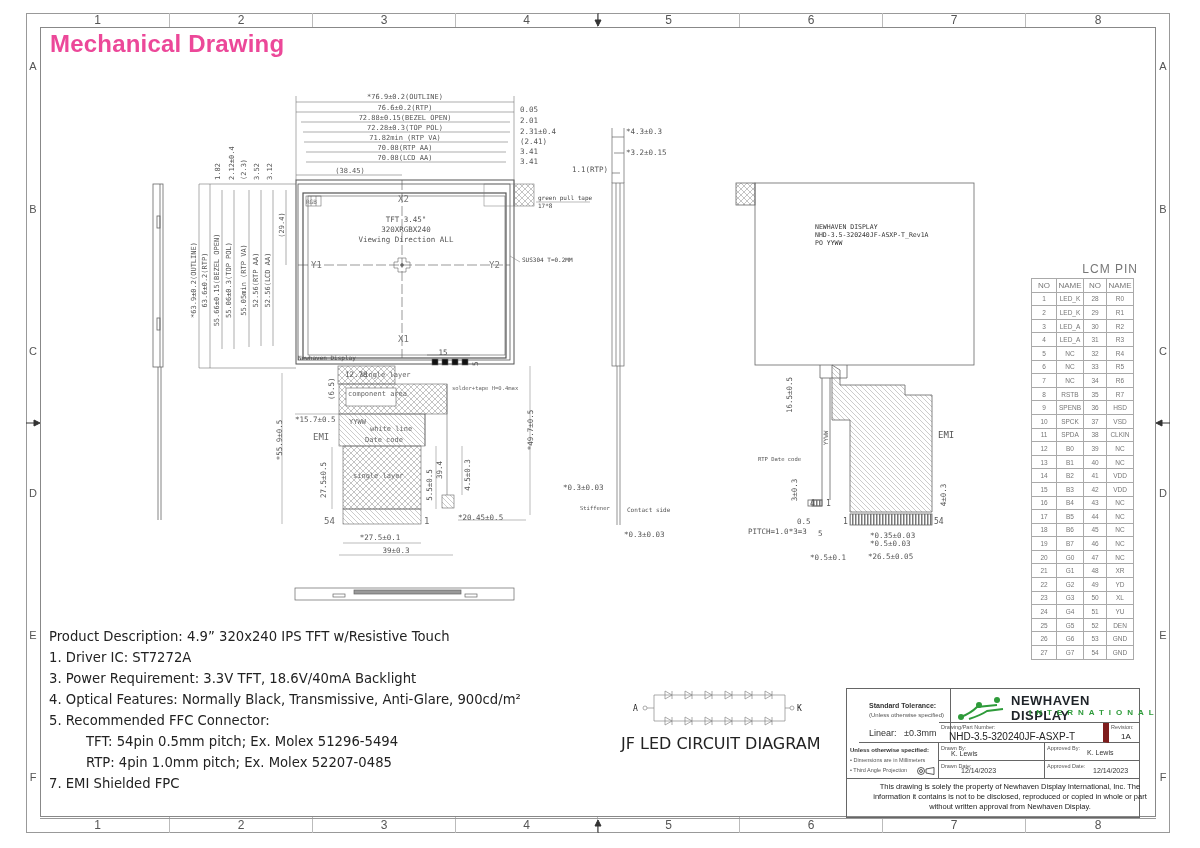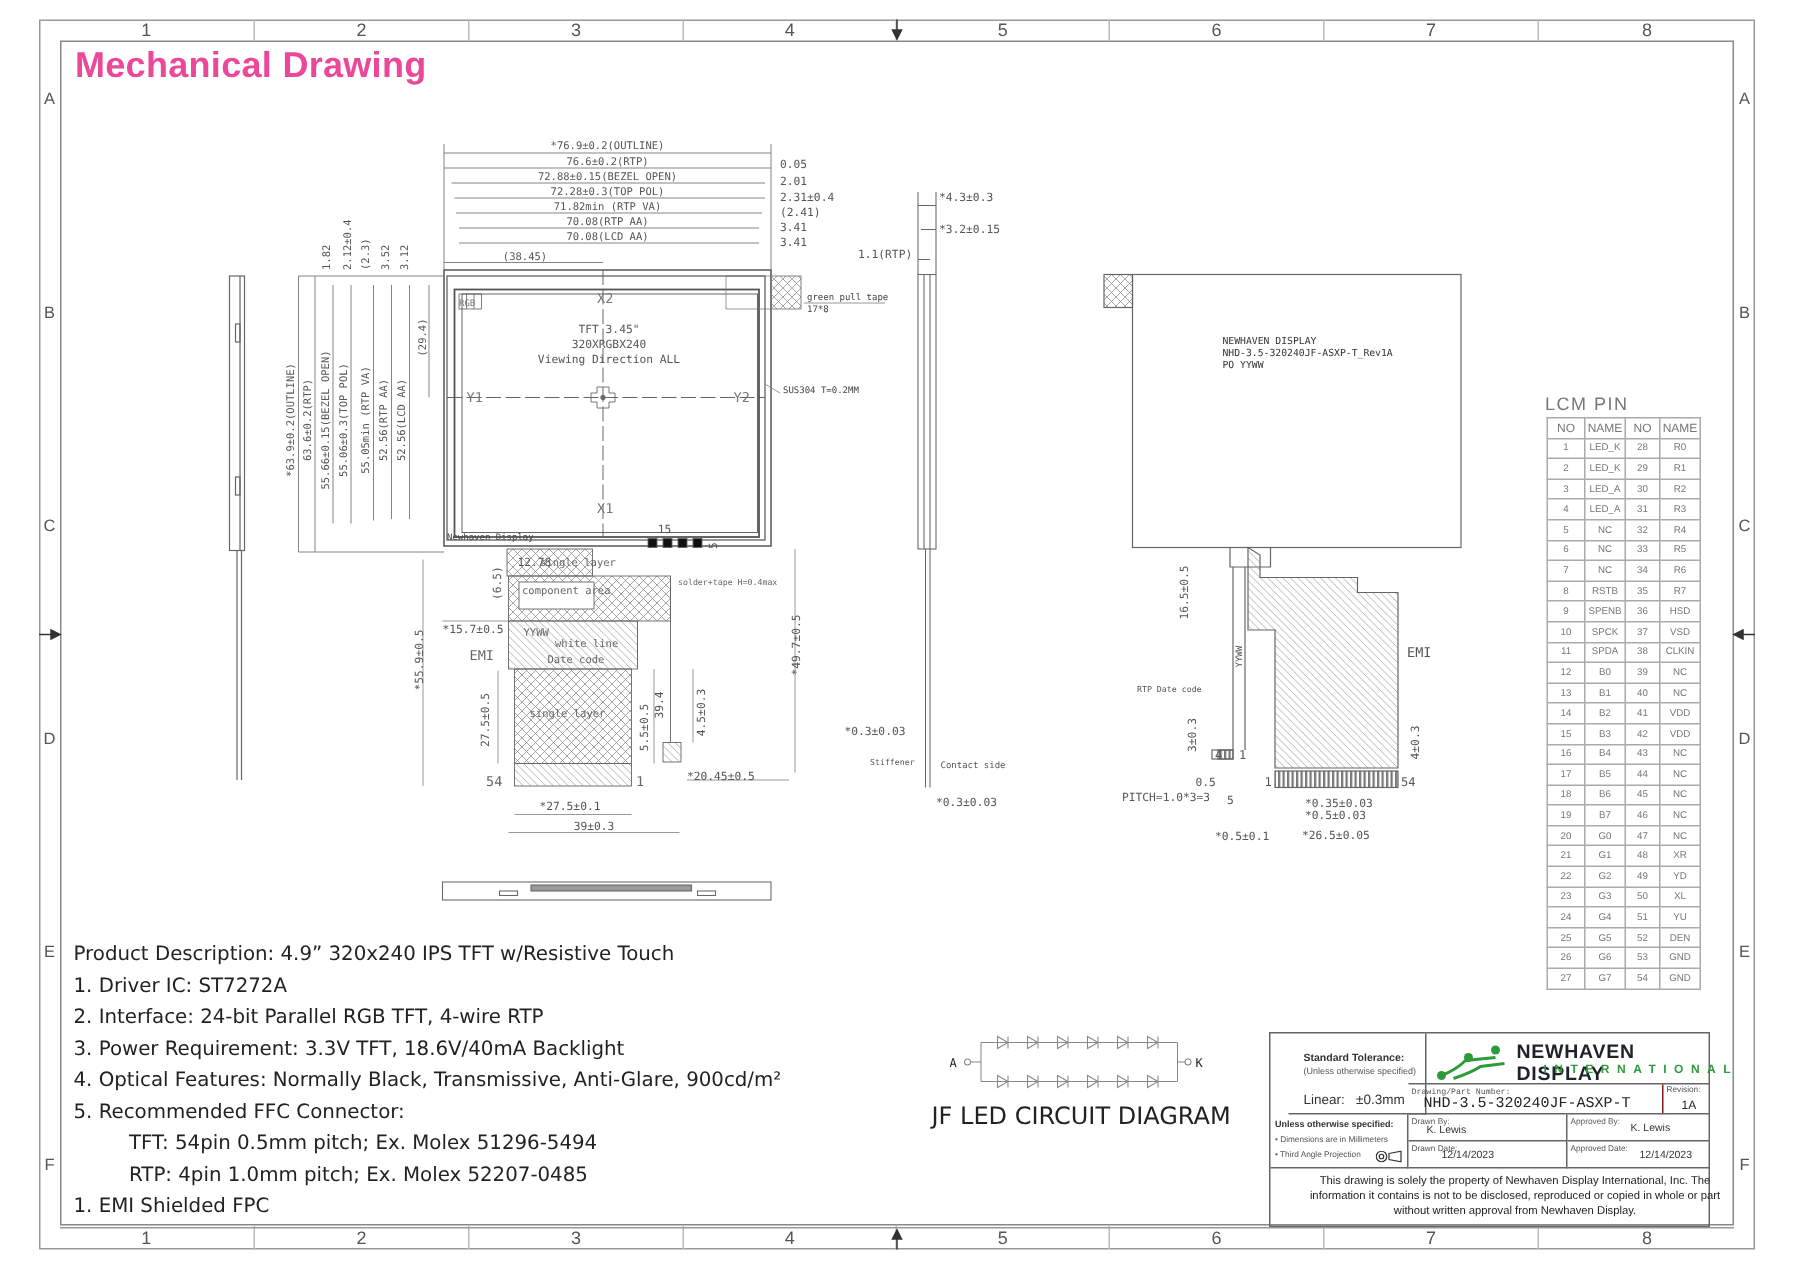--- a/index.html
+++ b/index.html
@@ -7,21 +7,21 @@
   .abs{position:absolute;}
   .frame-outer{position:absolute;left:26px;top:13px;width:1144px;height:820px;border:1px solid #999;box-sizing:border-box;}
   .frame-inner{position:absolute;left:40px;top:27px;width:1116px;height:790px;border:1px solid #888;box-sizing:border-box;}
   .zone-col{position:absolute;top:13px;height:14px;font-size:12px;color:#555;text-align:center;line-height:14px;border-right:1px solid #bbb;box-sizing:border-box;}
   .zone-col-b{position:absolute;top:817px;height:16px;font-size:12px;color:#555;text-align:center;line-height:16px;border-right:1px solid #bbb;box-sizing:border-box;}
   .zone-row{position:absolute;left:26px;width:14px;font-size:11px;color:#555;text-align:center;}
   .zone-row-r{position:absolute;left:1156px;width:14px;font-size:11px;color:#555;text-align:center;}
   .title{position:absolute;left:50px;top:30px;font-size:24px;font-weight:bold;color:#ec4899;letter-spacing:0.2px;}
   .desc{position:absolute;left:49px;top:626px;font-family:"DejaVu Sans",sans-serif;font-size:13.2px;color:#222;line-height:21px;}
   .desc .indent{padding-left:37px;}
-  .pin-title{position:absolute;left:1030px;top:262px;width:108px;text-align:left;font-size:12px;color:#777;letter-spacing:1px;}
+  .pin-title{position:absolute;left:1030px;top:262px;width:108px;text-align:right;font-size:12px;color:#777;letter-spacing:1px;}
   table.pins{position:absolute;left:1031px;top:278px;border-collapse:collapse;font-size:6.5px;color:#777;}
   table.pins td{border:1px solid #aaa;height:12.6px;padding:0;text-align:center;}
   table.pins td.c1{width:24px;} table.pins td.c2{width:26px;} table.pins td.c3{width:22px;} table.pins td.c4{width:26px;}
   table.pins tr.head td{font-size:8px;text-align:center;}
   .tb{position:absolute;left:846px;top:688px;width:294px;height:130px;border:1px solid #666;box-sizing:border-box;font-size:7px;color:#333;}
   .tb .cell{position:absolute;box-sizing:border-box;}
   .led-label{position:absolute;left:621px;top:734px;font-family:"DejaVu Sans",sans-serif;font-size:16px;color:#222;}
   svg text{font-family:"DejaVu Sans Mono",monospace;}
 </style>
 </head>
@@ -537,48 +537,47 @@
         <td class="c2">G7</td>
         <td class="c3">54</td>
         <td class="c4">GND</td>
       </tr>
     </tbody>
 </table>
 
 <div class="desc">
   <div>Product Description: 4.9” 320x240 IPS TFT w/Resistive Touch</div>
   <div>1. Driver IC: ST7272A</div>
-  <div>2. Interface: 24-bit Parallel RGB TFT, 4-wire RTP</div>
   <div>3. Power Requirement: 3.3V TFT, 18.6V/40mA Backlight</div>
   <div>4. Optical Features: Normally Black, Transmissive, Anti-Glare, 900cd/m²</div>
   <div>5. Recommended FFC Connector:</div>
   <div class="indent">TFT: 54pin 0.5mm pitch; Ex. Molex 51296-5494</div>
   <div class="indent">RTP: 4pin 1.0mm pitch; Ex. Molex 52207-0485</div>
-  <div>1. EMI Shielded FPC</div>
+  <div>7. EMI Shielded FPC</div>
 </div>
 <div class="abs" style="left:40px;top:818px;width:1116px;border-top:1px solid #999;"></div>
 
 <div class="tb">
   <div class="cell" style="left:12px;top:0;width:92px;height:54px;border-right:1px solid #666;border-bottom:1px solid #666;">
     <div style="position:absolute;left:10px;top:13px;font-weight:bold;font-size:7px;">Standard Tolerance:</div>
     <div style="position:absolute;left:10px;top:23px;font-size:6px;color:#555;">(Unless otherwise specified)</div>
     <div style="position:absolute;left:10px;top:39px;font-size:9px;color:#333;white-space:pre;">Linear:   ±0.3mm</div>
   </div>
   <div class="cell" style="left:92px;top:0;width:201px;height:34px;border-bottom:1px solid #666;">
     <svg width="50" height="28" style="position:absolute;left:18px;top:4px;">
       <path d="M4,24 Q14,20 20,14 L40,12" stroke="#2e9b3a" stroke-width="2" fill="none"></path>
       <path d="M12,26 Q24,22 30,18 L46,16" stroke="#2e9b3a" stroke-width="2" fill="none"></path>
       <circle cx="4" cy="24" r="3" fill="#2e9b3a"></circle>
       <circle cx="22" cy="12" r="3" fill="#2e9b3a"></circle>
       <circle cx="40" cy="7" r="3" fill="#2e9b3a"></circle>
     </svg>
     <div style="position:absolute;left:72px;top:4px;font-size:13px;font-weight:bold;color:#1e2328;letter-spacing:0.5px;">NEWHAVEN DISPLAY</div>
     <div style="position:absolute;left:90px;top:19px;font-size:8px;font-weight:bold;color:#2e9b3a;letter-spacing:5px;">INTERNATIONAL</div>
   </div>
-  <div class="cell" style="left:92px;top:34px;width:170px;height:20px;border-right:1px solid #7f1d1d;border-bottom:1px solid #666;font-family:Liberation Mono, monospace;">
+  <div class="cell" style="left:92px;top:34px;width:170px;height:20px;border-right:6px solid #7f1d1d;border-bottom:1px solid #666;">
     <div style="position:absolute;left:2px;top:1px;font-size:5.5px;color:#555;">Drawing/Part Number:</div>
     <div style="position:absolute;left:10px;top:8px;font-size:10px;color:#222;">NHD-3.5-320240JF-ASXP-T</div>
   </div>
   <div class="cell" style="left:262px;top:34px;width:31px;height:20px;border-bottom:1px solid #666;">
     <div style="position:absolute;left:2px;top:1px;font-size:5.5px;color:#555;">Revision:</div>
     <div style="position:absolute;left:12px;top:9px;font-size:8px;color:#222;">1A</div>
   </div>
   <div class="cell" style="left:0;top:54px;width:92px;height:36px;border-right:1px solid #666;border-bottom:1px solid #666;">
     <div style="position:absolute;left:3px;top:4px;font-size:6px;font-weight:bold;">Unless otherwise specified:</div>
     <div style="position:absolute;left:3px;top:14px;font-size:5.5px;color:#555;">• Dimensions are in Millimeters</div>

